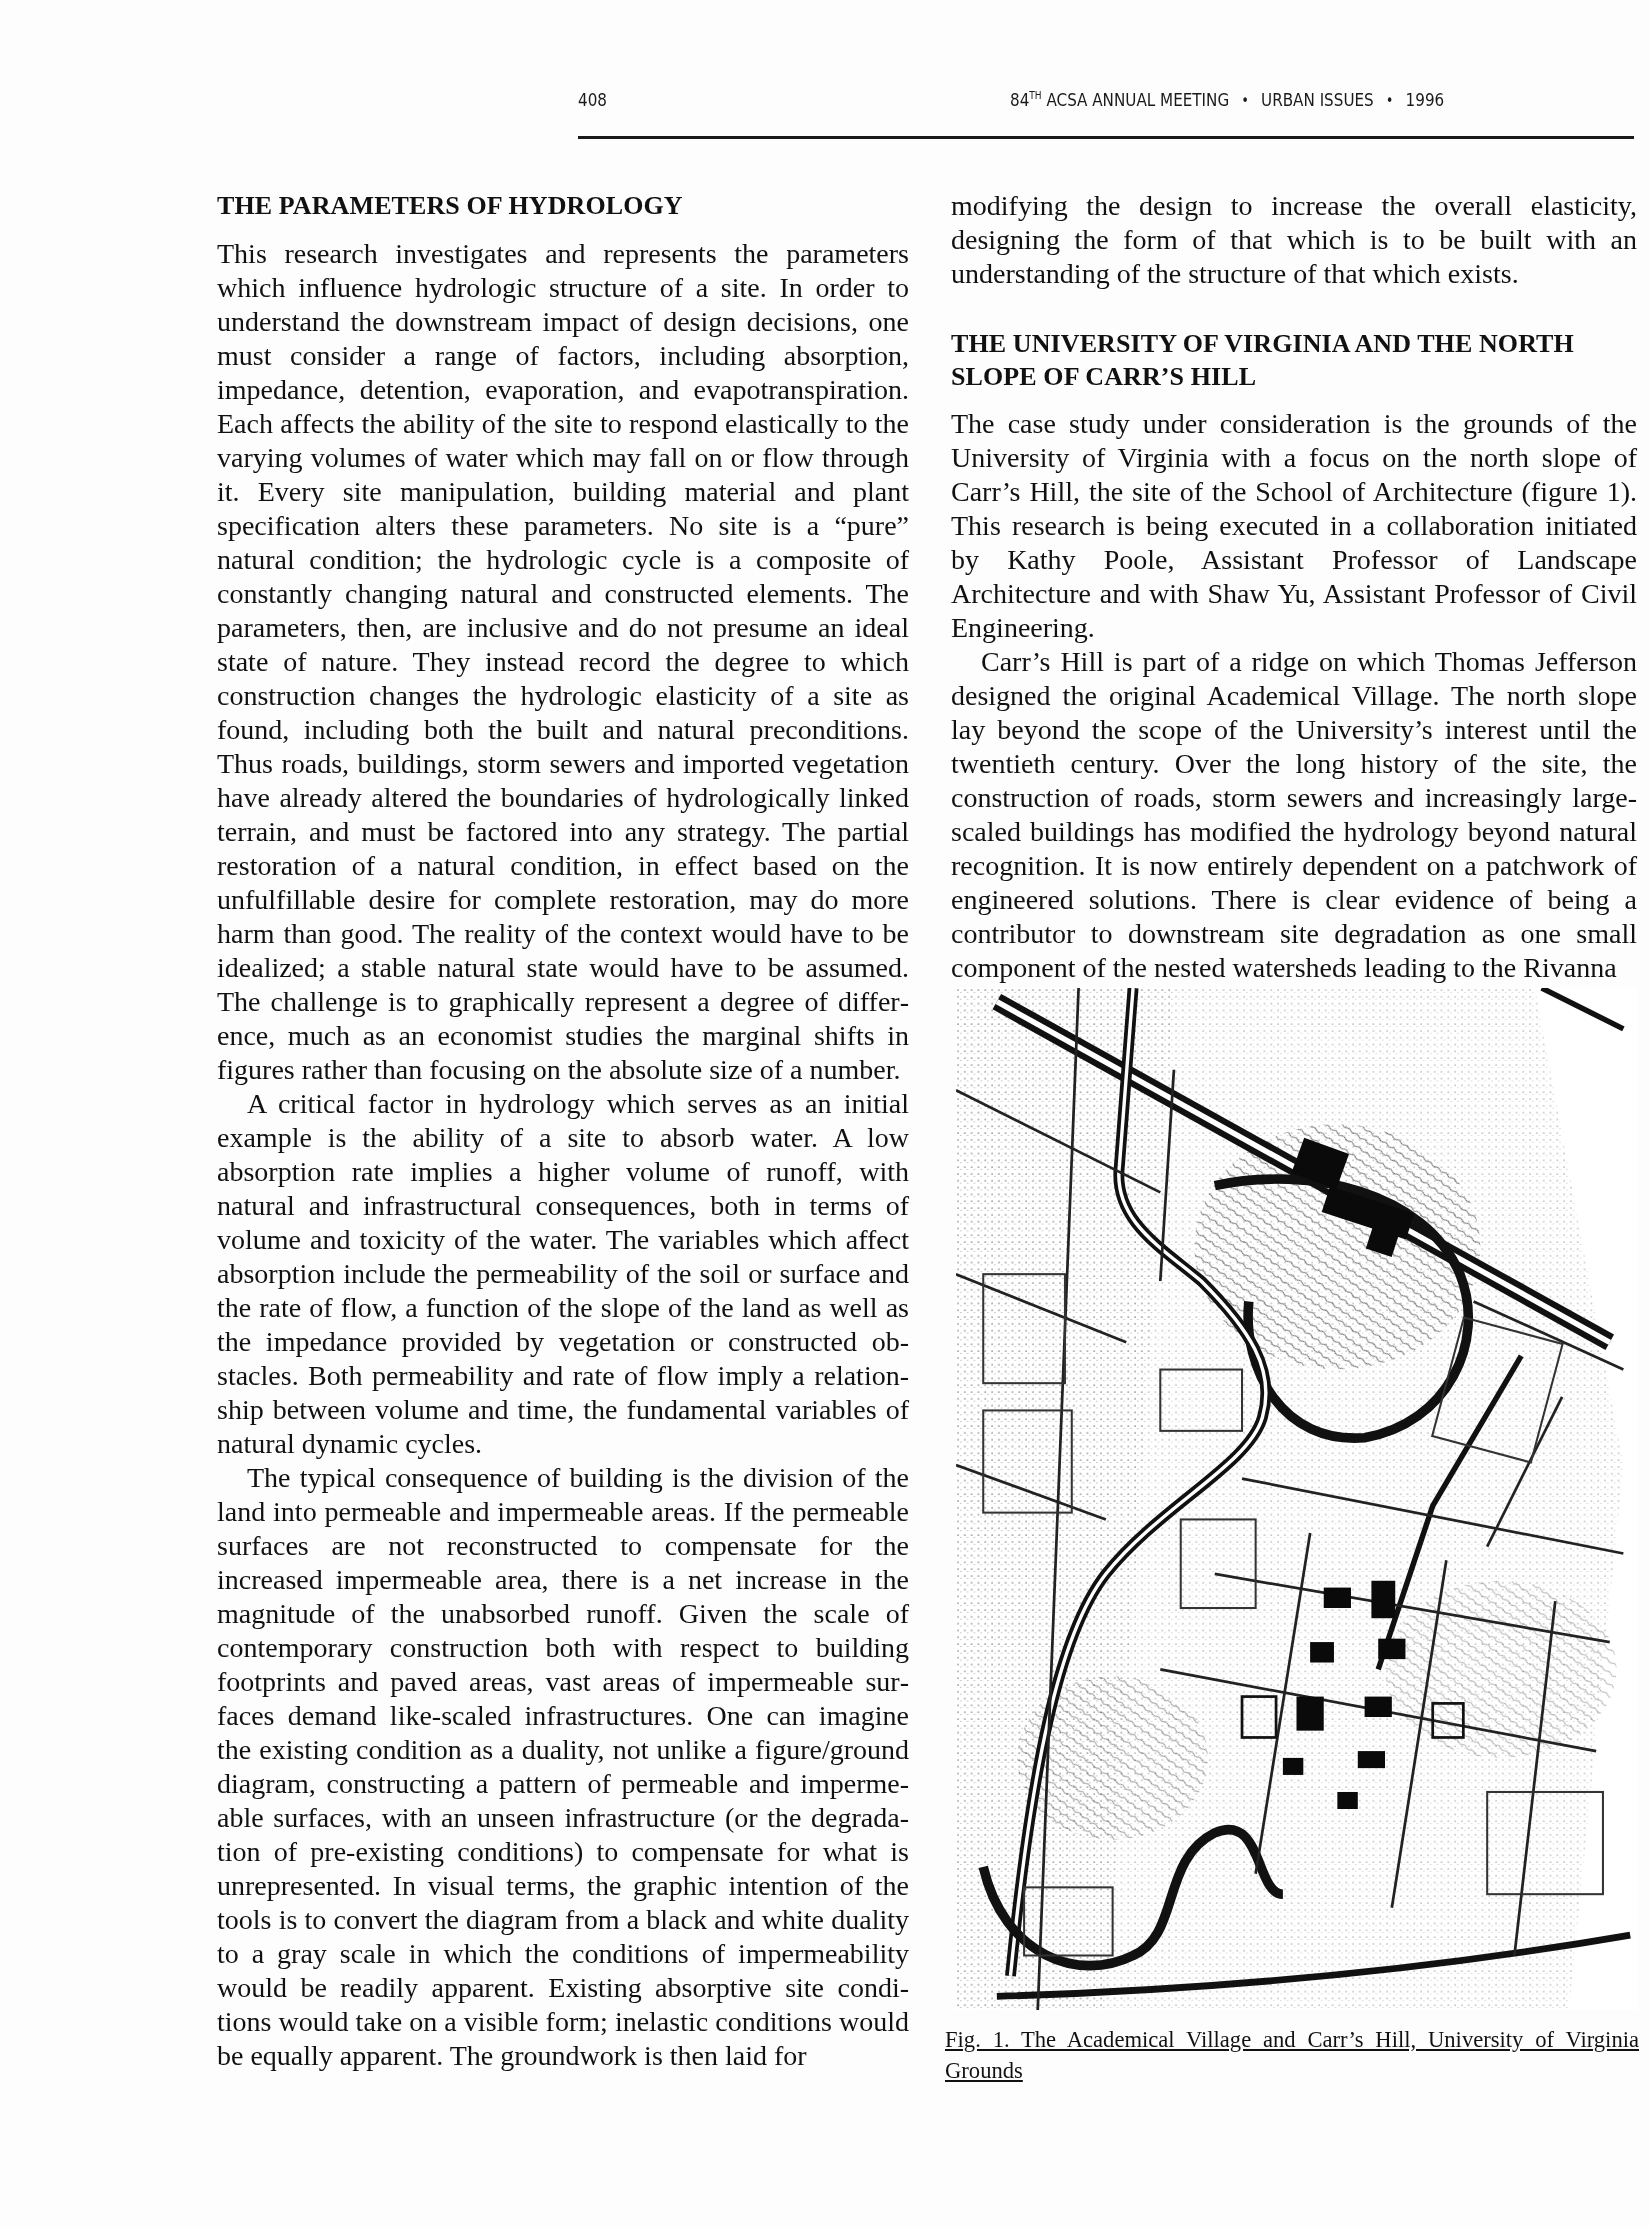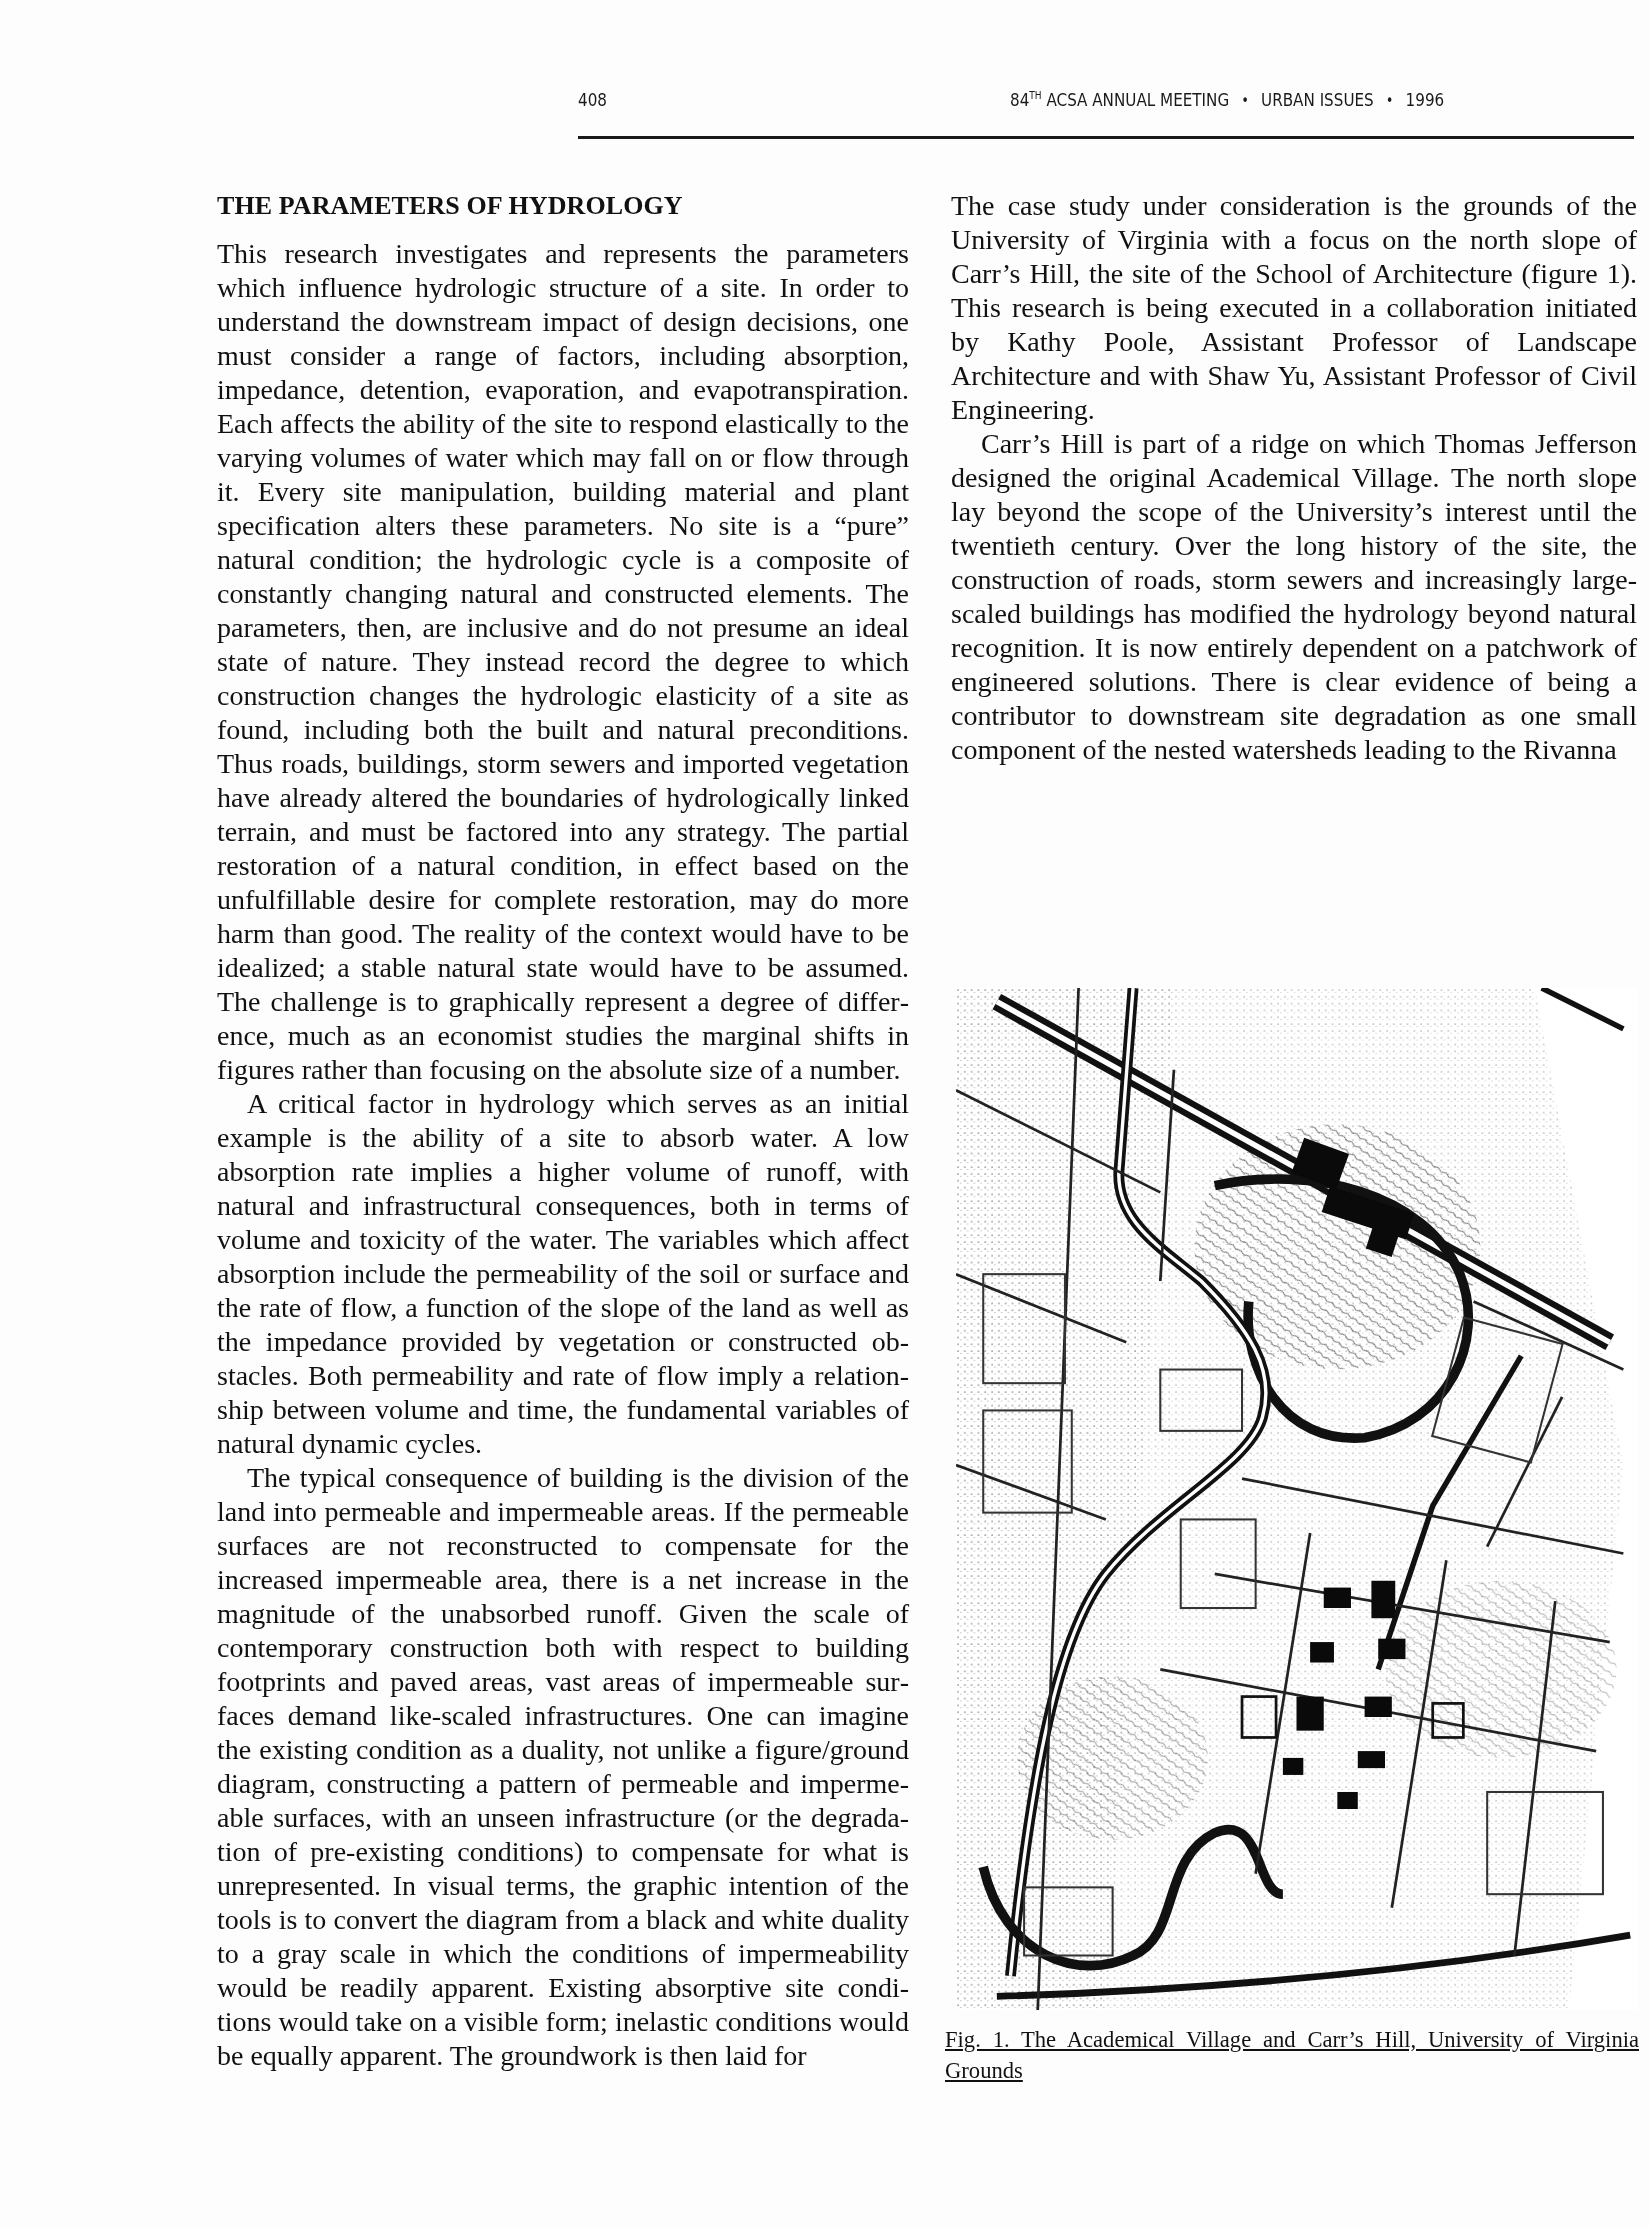--- a/index.html
+++ b/index.html
@@ -55,20 +55,22 @@
 </div>
 
 <div class="col col-left">
   <h2 class="section-heading">THE PARAMETERS OF HYDROLOGY</h2>
   <p>This research investigates and represents the parameters which influence hydrologic structure of a site. In order to understand the downstream impact of design decisions, one must consider a range of factors, including absorption, impedance, detention, evaporation, and evapotranspiration. Each affects the ability of the site to respond elastically to the varying volumes of water which may fall on or flow through it. Every site manipulation, building material and plant specification alters these parameters. No site is a “pure” natural condition; the hydrologic cycle is a composite of constantly changing natural and constructed elements. The parameters, then, are inclusive and do not presume an ideal state of nature. They instead record the degree to which construction changes the hydrologic elasticity of a site as found, including both the built and natural preconditions. Thus roads, buildings, storm sewers and imported vegetation have already altered the boundaries of hydrologically linked terrain, and must be factored into any strategy. The partial restoration of a natural condition, in effect based on the unfulfillable desire for complete restoration, may do more harm than good. The reality of the context would have to be idealized; a stable natural state would have to be assumed. The challenge is to graphically represent a degree of differ­ence, much as an economist studies the marginal shifts in figures rather than focusing on the absolute size of a number.</p>
   <p class="indent">A critical factor in hydrology which serves as an initial example is the ability of a site to absorb water. A low absorption rate implies a higher volume of runoff, with natural and infrastructural consequences, both in terms of volume and toxicity of the water. The variables which affect absorption include the permeability of the soil or surface and the rate of flow, a function of the slope of the land as well as the impedance provided by vegetation or constructed ob­stacles. Both permeability and rate of flow imply a relation­ship between volume and time, the fundamental variables of natural dynamic cycles.</p>
   <p class="indent">The typical consequence of building is the division of the land into permeable and impermeable areas. If the perme­able surfaces are not reconstructed to compensate for the increased impermeable area, there is a net increase in the magnitude of the unabsorbed runoff. Given the scale of contemporary construction both with respect to building footprints and paved areas, vast areas of impermeable sur­faces demand like-scaled infrastructures. One can imagine the existing condition as a duality, not unlike a figure/ground diagram, constructing a pattern of permeable and imperme­able surfaces, with an unseen infrastructure (or the degrada­tion of pre-existing conditions) to compensate for what is unrepresented. In visual terms, the graphic intention of the tools is to convert the diagram from a black and white duality to a gray scale in which the conditions of impermeability would be readily apparent. Existing absorptive site condi­tions would take on a visible form; inelastic conditions would be equally apparent. The groundwork is then laid for</p>
 </div>
 
 <div class="col col-right">
+  <p>modifying the design to increase the overall elasticity, designing the form of that which is to be built with an understanding of the structure of that which exists.</p>
+  <h2 class="section-heading">THE UNIVERSITY OF VIRGINIA AND THE NORTH SLOPE OF CARR’S HILL</h2>
   <p>The case study under consideration is the grounds of the University of Virginia with a focus on the north slope of Carr’s Hill, the site of the School of Architecture (figure 1). This research is being executed in a collaboration initiated by Kathy Poole, Assistant Professor of Landscape Architecture and with Shaw Yu, Assistant Professor of Civil Engineering.</p>
   <p class="indent">Carr’s Hill is part of a ridge on which Thomas Jefferson designed the original Academical Village. The north slope lay beyond the scope of the University’s interest until the twentieth century. Over the long history of the site, the construction of roads, storm sewers and increasingly large-scaled buildings has modified the hydrology beyond natural recognition. It is now entirely dependent on a patchwork of engineered solutions. There is clear evidence of being a contributor to downstream site degradation as one small component of the nested watersheds leading to the Rivanna</p>
 </div>
 
 <div class="figure">
   <svg viewBox="0 0 1000 1500" preserveAspectRatio="none">
     <defs>
       <pattern id="contours" width="14" height="14" patternUnits="userSpaceOnUse" patternTransform="rotate(35)">
         <path d="M0 7 Q3.5 4 7 7 T14 7" fill="none" stroke="#222" stroke-width="1.2"></path>
       </pattern>

